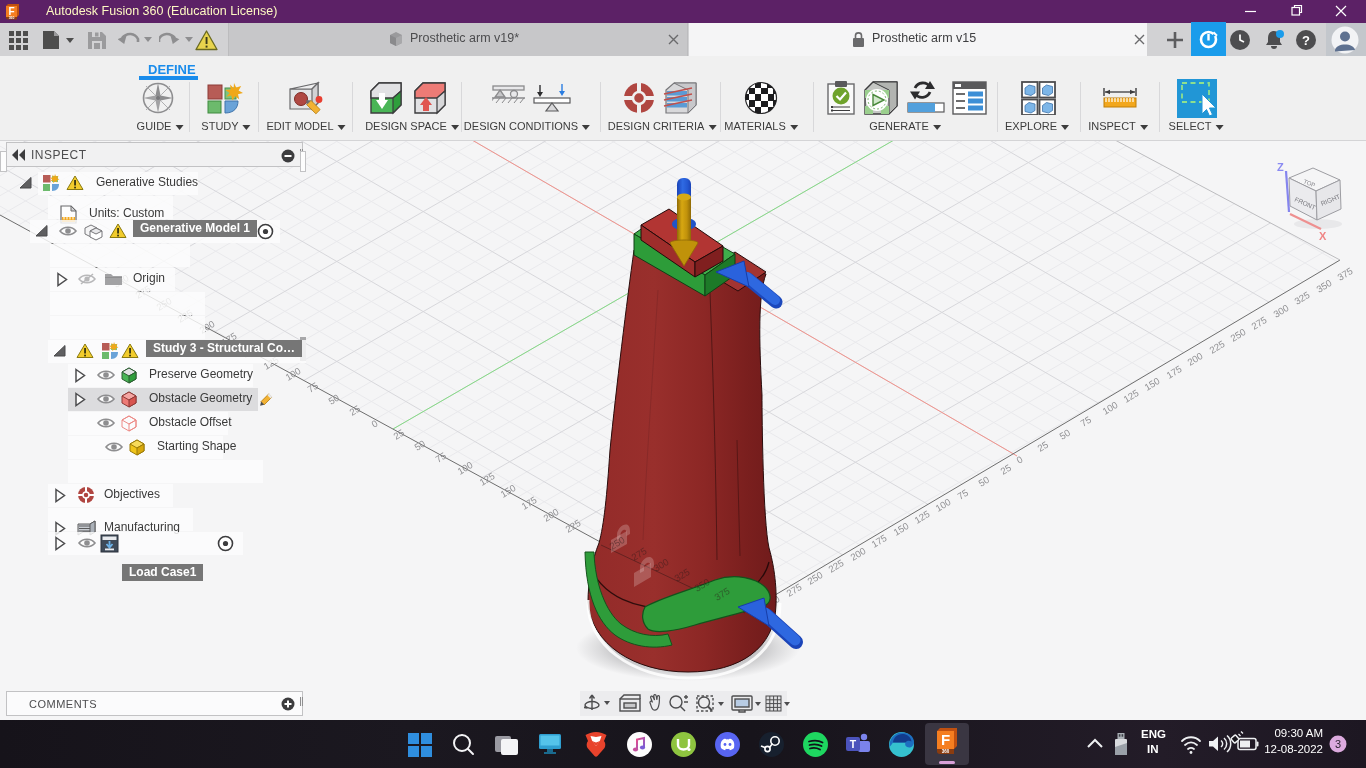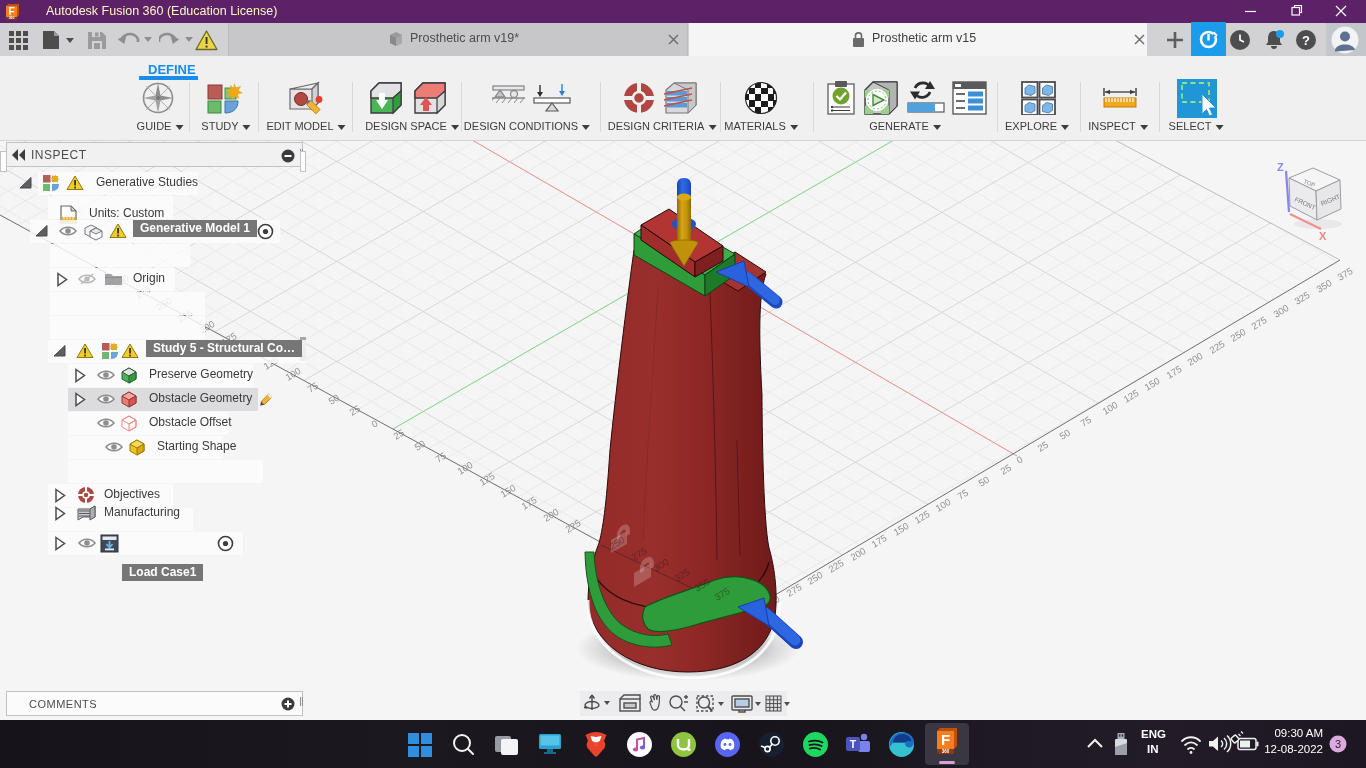--- a/index.html
+++ b/index.html
@@ -549,21 +549,21 @@
         <rect x="1" y="10" width="7" height="7" fill="#6cba6c"></rect>
         <rect x="10" y="2" width="6" height="6" fill="#7ec47e"></rect>
         <path d="M10,10 L17,10 C17,14 15,17 10,17 Z" fill="#6aa3d8"></path>
         <path d="M13,0 l1,2.4 l2.6,-0.6 l-1.4,2.2 l2.2,1.4 l-2.6,0.6 l0.4,2.6 l-2.2,-1.6 l-1.4,2.2 l-0.6,-2.6 l-2.6,0.6 l1.8,-2 l-2.2,-1.4 l2.7,-0.3 l-0.2,-2.7 l1.8,2 Z" fill="#f0a818"></path>
       </svg>
       <svg class="abs" style="left:121px;top:3px" width="18" height="16" viewBox="0 0 18 16">
         <path d="M9,1 L17,14.5 L1,14.5 Z" fill="#f2cc2c" stroke="#8a7a10" stroke-width="1" stroke-linejoin="round"></path>
         <rect x="8.2" y="5" width="1.7" height="5.5" fill="#2c2c0e"></rect>
         <rect x="8.2" y="11.7" width="1.7" height="1.7" fill="#2c2c0e"></rect>
       </svg>
-      <div class="hl-box" style="position:absolute;left:146px;top:0px;">Study 5 - Structural Co…</div>
+      <div class="hl-box" style="position:absolute;left:146px;top:0px;">Study 3 - Structural Co…</div>
     </div><div class="rowbg" style="left:68px;top:223px;width:185px;"></div><div class="trow" style="left:0;top:223px;width:306px;">
       <svg class="abs" style="left:74px;top:3.5px" width="12" height="15" viewBox="0 0 12 15">
         <path d="M2,1.5 L10.5,7.5 L2,13.5 Z" fill="#fdfdfd" stroke="#4d4d4f" stroke-width="1.5"></path>
       </svg>
       <svg class="abs" style="left:96px;top:4px" width="20" height="14" viewBox="0 0 20 14">
         <path d="M2,7 C6,2 14,2 18,7 C14,12 6,12 2,7 Z" fill="#fdfdfd" stroke="#8e8e90" stroke-width="1.6"></path>
         <circle cx="10" cy="7" r="2.8" fill="#8e8e90"></circle>
       </svg>
       <svg class="abs" style="left:120px;top:2px" width="18" height="18" viewBox="0 0 18 18">
         <polygon points="2,6 9,2 16,6 16,13 9,17 2,13" fill="#49b556" stroke="#2c5c32" stroke-width="1"></polygon>
@@ -618,21 +618,21 @@
       <svg class="abs" style="left:54px;top:3.5px" width="12" height="15" viewBox="0 0 12 15">
         <path d="M2,1.5 L10.5,7.5 L2,13.5 Z" fill="#fdfdfd" stroke="#4d4d4f" stroke-width="1.5"></path>
       </svg>
       <svg class="abs" style="left:77px;top:2px" width="18" height="18" viewBox="0 0 18 18">
         <circle cx="9" cy="9" r="8" fill="#b04641"></circle>
         <rect x="8" y="0" width="2" height="18" fill="#fff"></rect>
         <rect x="0" y="8" width="18" height="2" fill="#fff"></rect>
         <circle cx="9" cy="9" r="3" fill="#b04641" stroke="#fff" stroke-width="1.5"></circle>
       </svg>
       <div class="row-label" style="position:absolute;left:104px;top:3px;">Objectives</div>
-    </div><div class="rowbg" style="left:48px;top:367px;width:145px;"></div><div class="trow" style="left:0;top:361px;width:306px;">
+    </div><div class="rowbg" style="left:48px;top:367px;width:145px;"></div><div class="trow" style="left:0;top:376px;width:306px;">
       <svg class="abs" style="left:54px;top:3.5px" width="12" height="15" viewBox="0 0 12 15">
         <path d="M2,1.5 L10.5,7.5 L2,13.5 Z" fill="#fdfdfd" stroke="#4d4d4f" stroke-width="1.5"></path>
       </svg>
       <svg class="abs" style="left:77px;top:3px" width="19" height="16" viewBox="0 0 19 16">
         <polygon points="1,4 13,4 18,1 18,12 6,12 1,15 Z" fill="#c8ccd2" stroke="#5a5a5c" stroke-width="1"></polygon>
         <path d="M2,6 L14,6 M2,8.5 L14,8.5 M2,11 L14,11" stroke="#5a5a5c" stroke-width="1.2"></path>
         <polygon points="13,4 18,1 18,12 13,15 Z" fill="#aab0b8" stroke="#5a5a5c" stroke-width="1"></polygon>
       </svg>
       <div class="row-label" style="position:absolute;left:104px;top:3px;">Manufacturing</div>
     </div><div class="rowbg" style="left:48px;top:391px;width:195px;"></div><div class="trow" style="left:0;top:391px;width:306px;">

